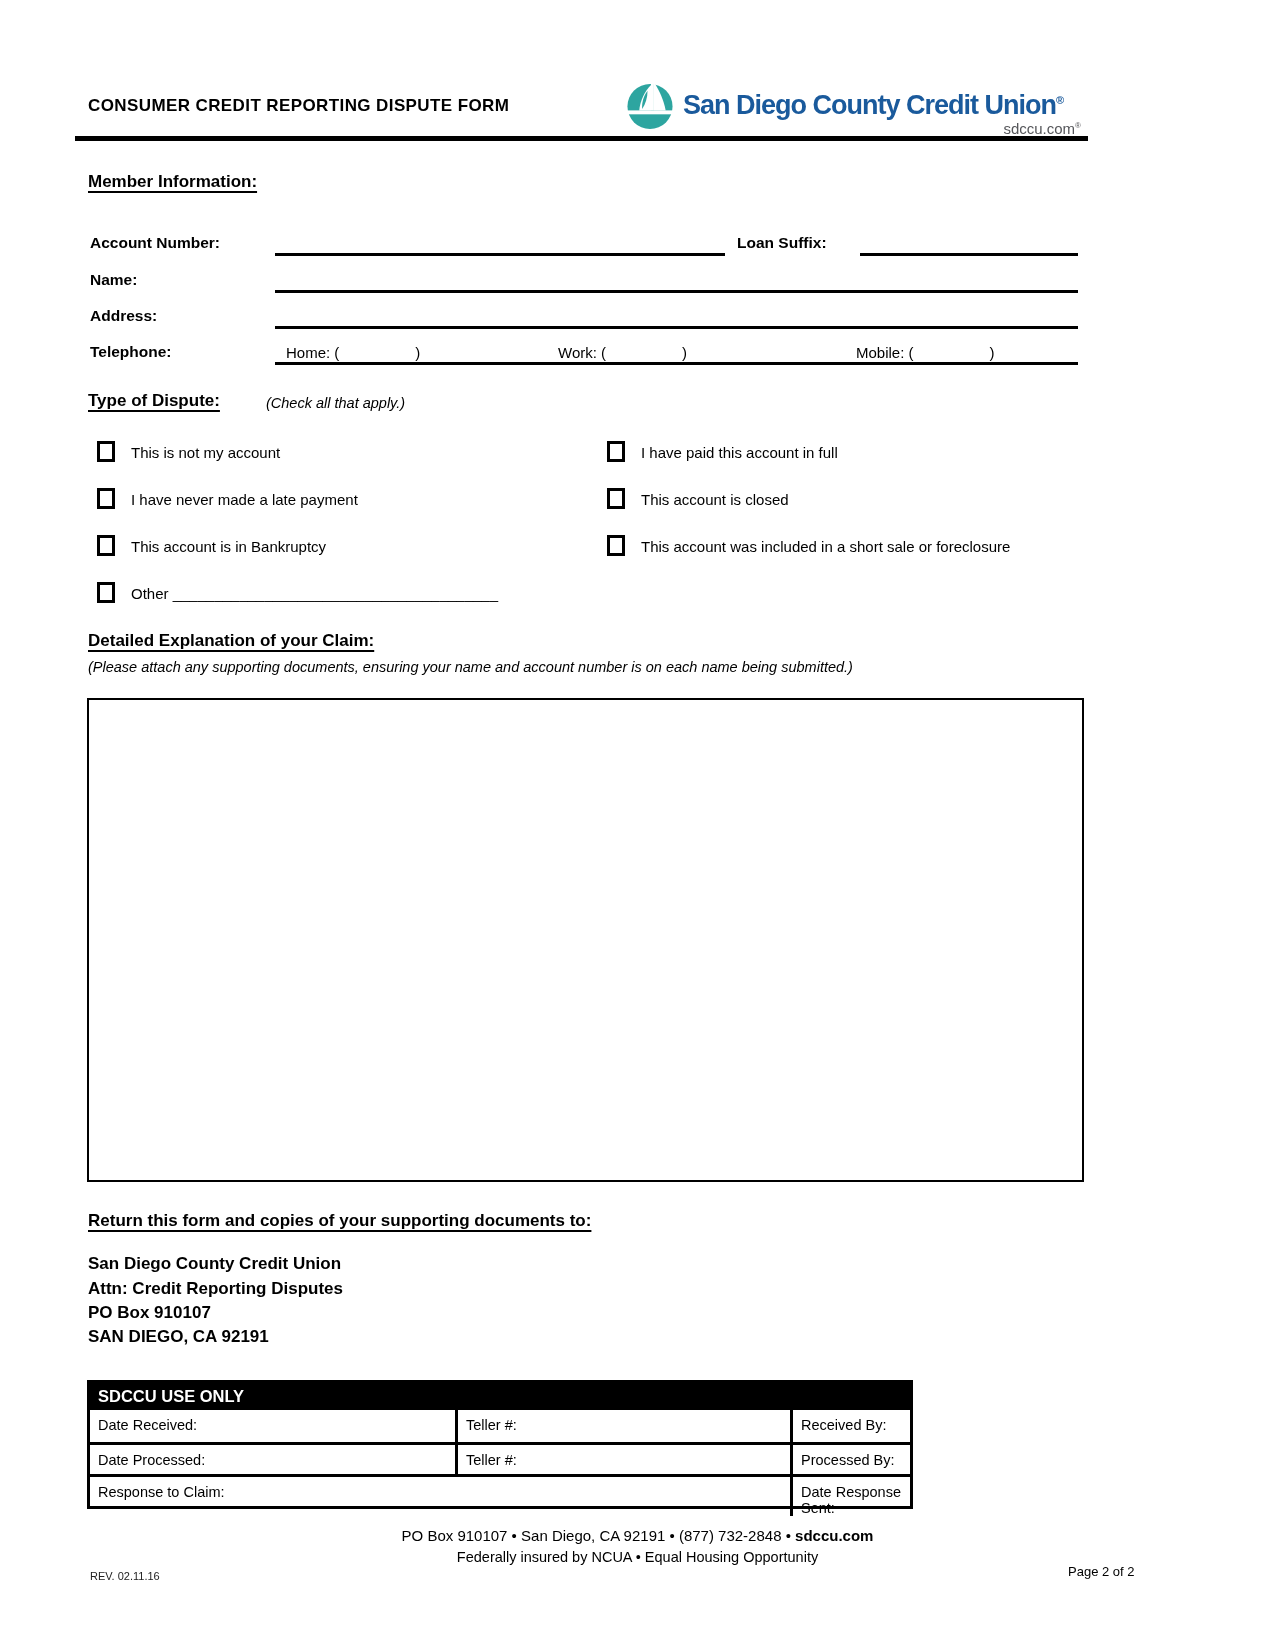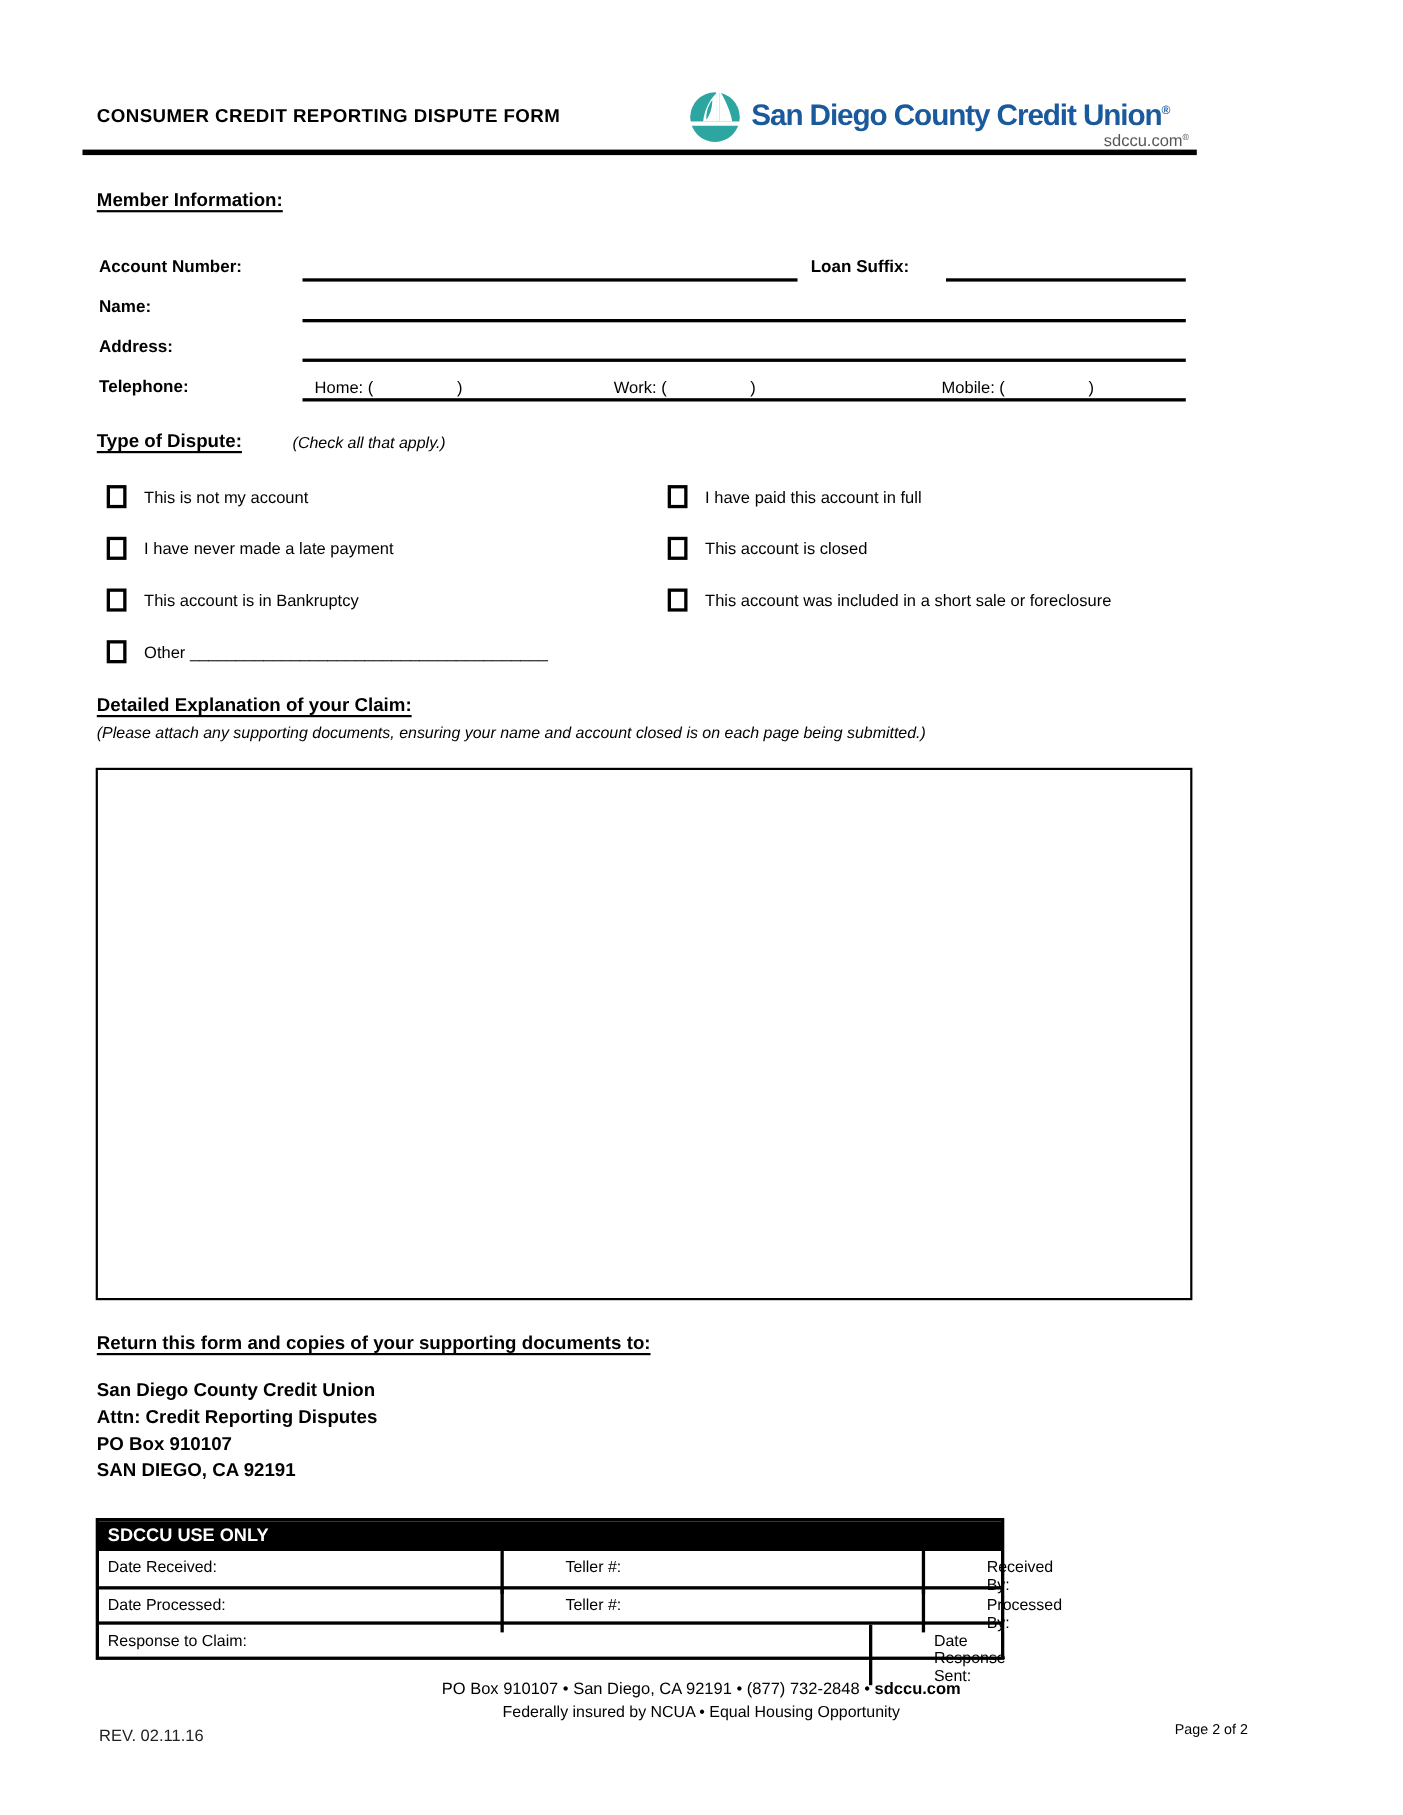--- a/index.html
+++ b/index.html
@@ -20,32 +20,32 @@
   .phone-group{font-size:15px;white-space:nowrap;}
   .phone-gap{display:inline-block;width:76px;}
   .cb{width:12px;height:15px;border:3px solid #000;background:#fff;}
   .cb-label{font-size:15px;white-space:nowrap;}
   .note{font-size:14.5px;font-style:italic;white-space:nowrap;}
   .big-box{border:2px solid #000;background:#fff;}
   .addr-line{font-size:17px;font-weight:bold;white-space:nowrap;}
   .uo-table{border:3px solid #000;box-sizing:border-box;background:#fff;}
   .uo-header{background:#000;color:#fff;font-weight:bold;font-size:16.5px;
         height:27px;line-height:27px;padding-left:8px;}
-  .uo-row{display:grid;height:32px;box-sizing:border-box;gap:48px;}
+  .uo-row{display:grid;height:32px;box-sizing:border-box;}
   .uo-row.sep{border-top:3px solid #000;}
   .uo-row.cols3{grid-template-columns:368px 335px 1fr;}
   .uo-row.cols2{grid-template-columns:703px 1fr;}
   .uo-cell{border-right:3px solid #000;box-sizing:border-box;font-size:14.5px;
         padding:7px 0 0 8px;}
   .uo-cell.last{border-right:none;}
   .footer-line{width:1275px;text-align:center;white-space:nowrap;}
   .f1{font-size:15px;}
   .f1 b{font-weight:bold;}
   .f2{font-size:14.5px;}
-  .rev{font-size:15px;color:#222;}
+  .rev{font-size:11px;color:#222;}
   .page-num{font-size:13px;}
 </style>
 </head>
 <body>
 
 <div class="page">
 
   <div class="abs form-title" style="left:88px;top:96px">CONSUMER CREDIT REPORTING DISPUTE FORM</div>
 
   <div class="abs" style="left:625px;top:81px">
@@ -97,21 +97,21 @@
 
   <div class="abs cb" style="left:97px;top:535px"></div>
   <div class="abs cb-label" style="left:131px;top:538px">This account is in Bankruptcy</div>
   <div class="abs cb" style="left:607px;top:535px"></div>
   <div class="abs cb-label" style="left:641px;top:538px">This account was included in a short sale or foreclosure</div>
 
   <div class="abs cb" style="left:97px;top:582px"></div>
   <div class="abs cb-label" style="left:131px;top:585px"><span>Other</span>&nbsp;<span>_______________________________________</span></div>
 
   <div class="abs section-heading" style="left:88px;top:631px">Detailed Explanation of your Claim:</div>
-  <div class="abs note" style="left:88px;top:659px">(Please attach any supporting documents, ensuring your name and account closed is on each page being submitted.)</div>
+  <div class="abs note" style="left:88px;top:659px">(Please attach any supporting documents, ensuring your name and account number is on each name being submitted.)</div>
   <div class="abs big-box" style="left:87px;top:698px;width:993px;height:480px"></div>
 
   <div class="abs section-heading" style="left:88px;top:1211px">Return this form and copies of your supporting documents to:</div>
   <div class="abs addr-line" style="left:88px;top:1254px">San Diego County Credit Union</div>
   <div class="abs addr-line" style="left:88px;top:1279px">Attn: Credit Reporting Disputes</div>
   <div class="abs addr-line" style="left:88px;top:1303px">PO Box 910107</div>
   <div class="abs addr-line" style="left:88px;top:1327px">SAN DIEGO, CA 92191</div>
 
   <div class="abs uo-table" style="left:87px;top:1380px;width:826px">
     <div class="uo-header">SDCCU USE ONLY</div>

